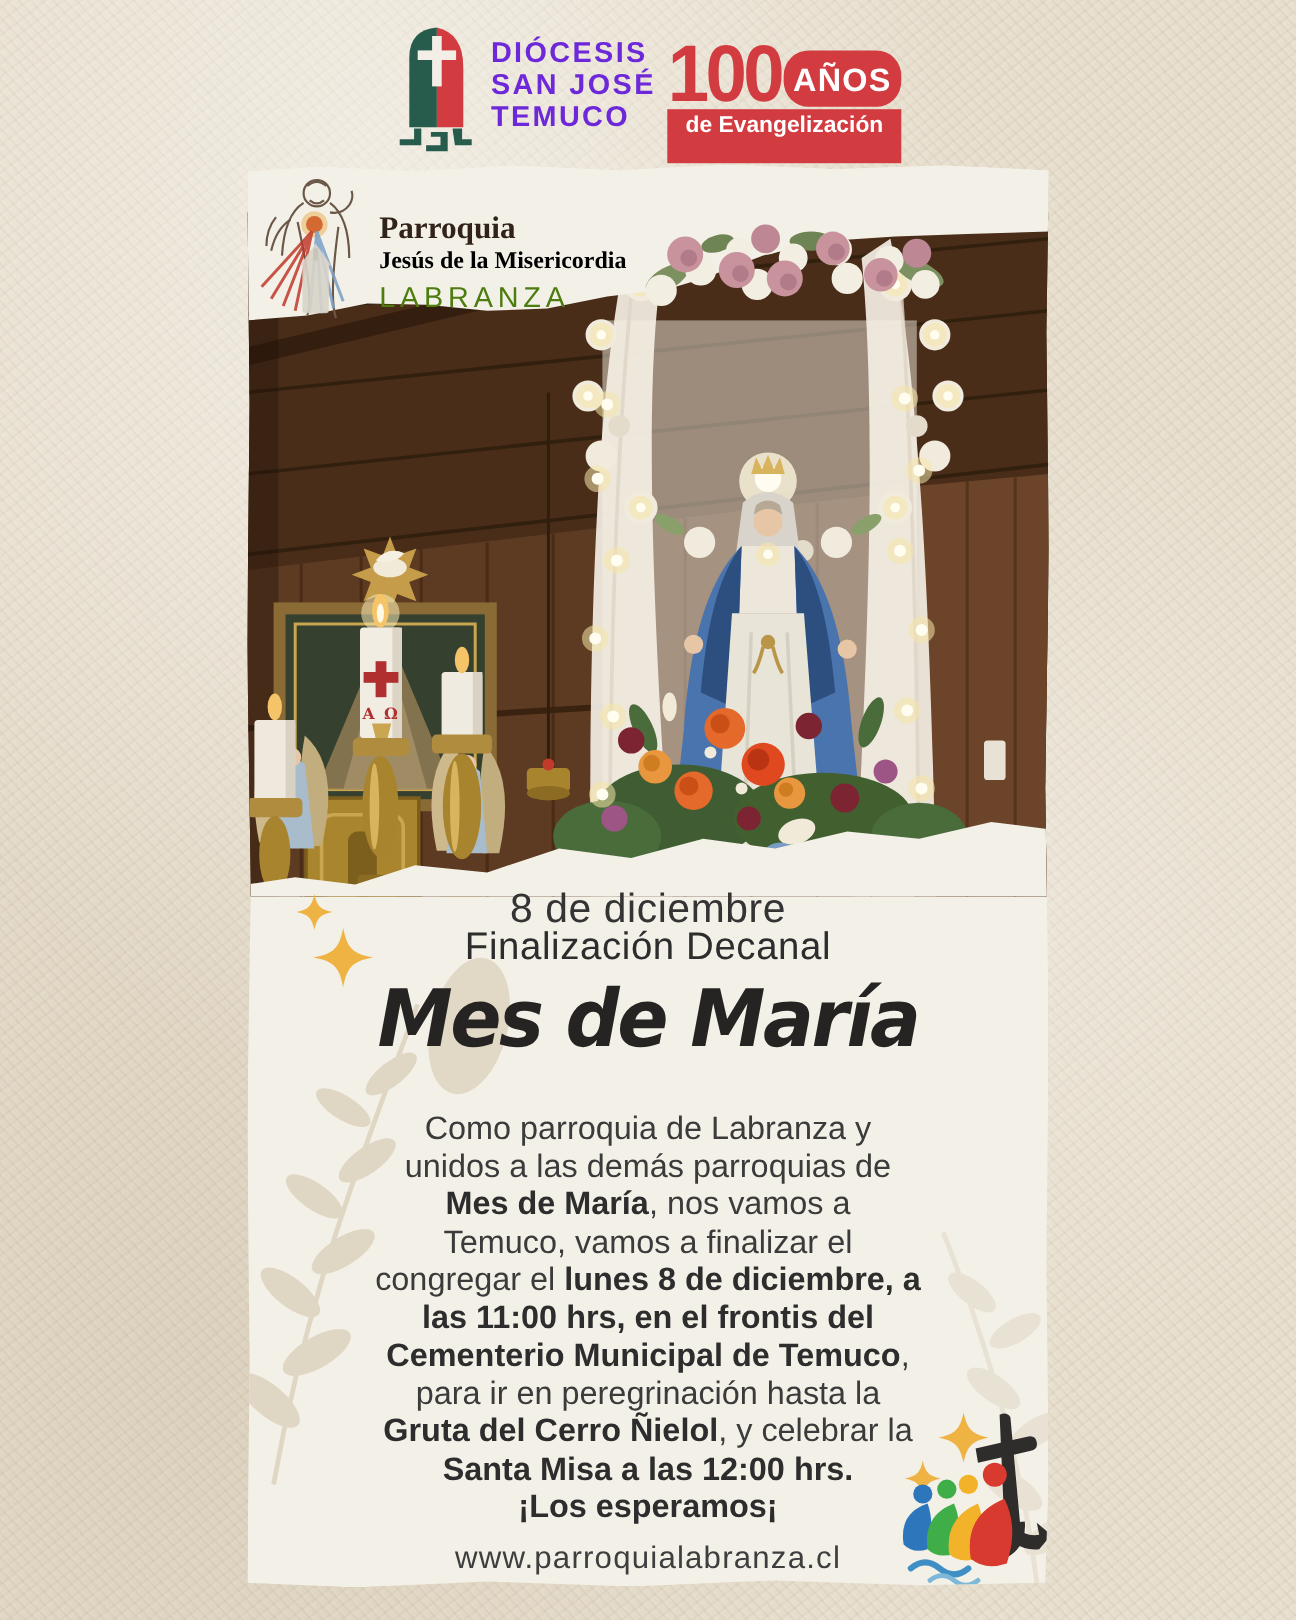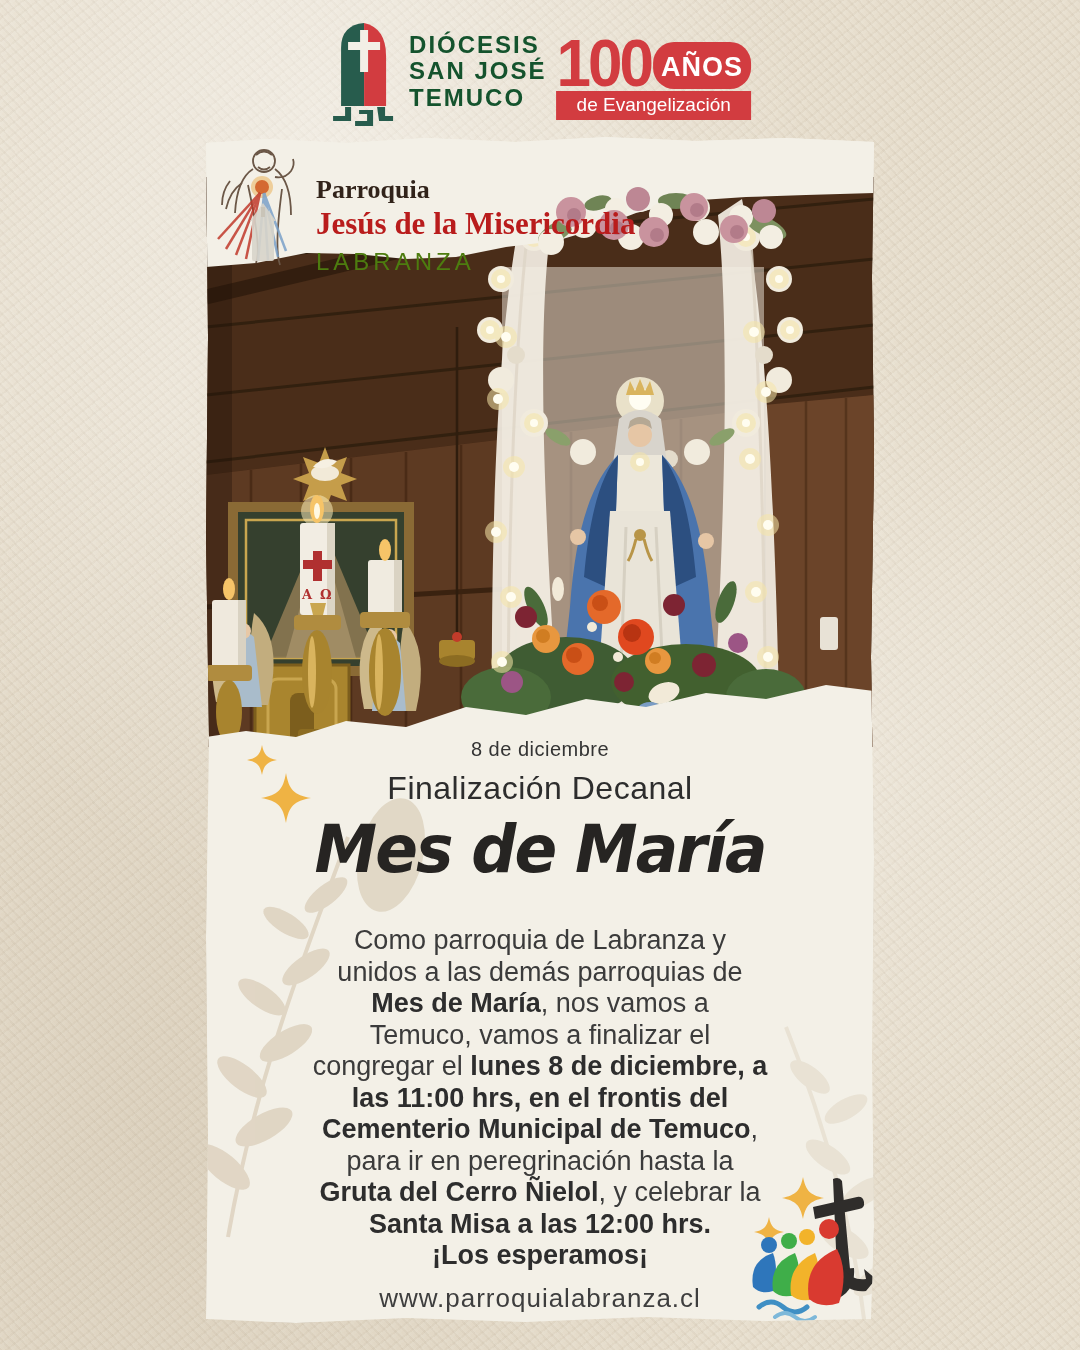--- a/index.html
+++ b/index.html
@@ -10,44 +10,44 @@
     background-image:
       radial-gradient(ellipse at 30% 12%, rgba(255,255,255,.45), rgba(255,255,255,0) 45%),
       radial-gradient(ellipse at 75% 55%, rgba(255,255,255,.25), rgba(255,255,255,0) 40%),
       radial-gradient(ellipse at 15% 85%, rgba(170,150,120,.18), rgba(170,150,120,0) 45%),
       repeating-linear-gradient(47deg, rgba(120,100,75,.05) 0 2px, rgba(255,255,255,.05) 2px 4px, rgba(120,100,75,0) 4px 7px),
       repeating-linear-gradient(-38deg, rgba(255,255,255,.06) 0 3px, rgba(140,120,90,.05) 3px 5px, rgba(255,255,255,0) 5px 9px);
   }
   
   .diocese{position:absolute;top:20px;left:540px;transform:translateX(-50%);display:flex;align-items:flex-start;gap:10px;}
   .d-text{display:flex;flex-direction:column;margin-top:12px;}
-  .d-text span{color:#14532d;font-size:24px;font-weight:700;letter-spacing:2px;line-height:1.1;}
+  .d-text span{color:#6d28d9;font-size:24px;font-weight:700;letter-spacing:2px;line-height:1.1;}
   .centenario{margin-top:18px;display:grid;grid-template-columns:auto auto;grid-template-rows:auto auto;align-items:end;}
   .c-num{color:#d23c40;font-size:62px;font-weight:700;line-height:.82;letter-spacing:-3px;transform:scaleY(1.08);}
   .c-anos{background:#d23c40;color:#fff;font-size:27px;font-weight:700;padding:10px 8px 6px 8px;letter-spacing:1px;margin-left:2px;border-radius:21px;}
-  .c-evang{grid-column:1 / span 2;background:#d23c40;color:#fff;font-size:19px;font-weight:400;text-align:center;padding:3px 8px 4px 8px;margin-top:2px;}
+  .c-evang{grid-column:1 / span 2;background:#d23c40;color:#fff;font-size:19px;font-weight:700;text-align:center;padding:3px 8px 20px 8px;margin-top:2px;}
   
   .card{
     position:absolute;left:206px;top:137px;width:668px;height:1186px;
     background:#f3f0e7;
     box-shadow:0 10px 26px rgba(110,90,65,.35);
     clip-path:polygon(0px 6px,60px 2px,140px 6px,220px 1px,310px 5px,400px 0px,490px 4px,580px 1px,668px 5px,666px 140px,668px 320px,665px 520px,668px 720px,666px 920px,668px 1090px,665px 1182px,560px 1184px,440px 1180px,320px 1185px,200px 1181px,90px 1186px,0px 1182px,2px 1000px,0px 800px,3px 600px,0px 400px,2px 200px);
   }
   .photo{position:absolute;left:0;top:0;width:668px;height:610px;z-index:1;}
   
   .parish{position:absolute;left:6px;top:6px;z-index:3;display:flex;align-items:flex-start;}
   .parish-text{margin-top:32px;margin-left:4px;}
   .p-l1{font-family:"Liberation Serif",serif;font-weight:700;font-size:26px;color:#31231a;line-height:1.15;}
-  .p-l2{font-family:"Liberation Serif",serif;font-weight:700;font-size:31px;color:#b91c1c;line-height:1.2;}
+  .p-l2{font-family:"Liberation Serif",serif;font-weight:700;font-size:20px;color:#000000;line-height:1.2;}
   .p-l3{font-size:24px;color:#4d7c0f;letter-spacing:4px;margin-top:6px;}
   
   .wm{position:absolute;z-index:2;pointer-events:none;}
   
   .event{position:absolute;left:0;width:100%;text-align:center;z-index:3;}
-  .event-date{top:601px;font-size:20px;color:#343434;letter-spacing:.5px;}
+  .event-date{top:601px;font-size:34px;color:#343434;letter-spacing:.5px;}
   .event-subtitle{top:633px;font-size:32px;color:#2d2d2d;letter-spacing:.5px;}
   .event-title{top:676px;font-family:"DejaVu Sans",sans-serif;font-style:italic;font-weight:800;font-size:63px;color:#262422;letter-spacing:-2px;transform:scaleY(1.05);}
   .sparkles{position:absolute;left:28px;top:606px;z-index:4;}
   
   .body-copy{position:absolute;left:14px;top:788px;width:640px;z-index:3;text-align:center;color:#3b3b3b;font-size:27px;line-height:31.5px;}
   .body-copy .b{font-weight:700;color:#2d2d2d;}
   .website{position:absolute;left:0;top:1146px;width:100%;text-align:center;font-size:26px;color:#3e3e3e;letter-spacing:1px;z-index:3;}
   .jubileo{position:absolute;left:535px;top:1032px;z-index:3;}
 </style>
 </head>

